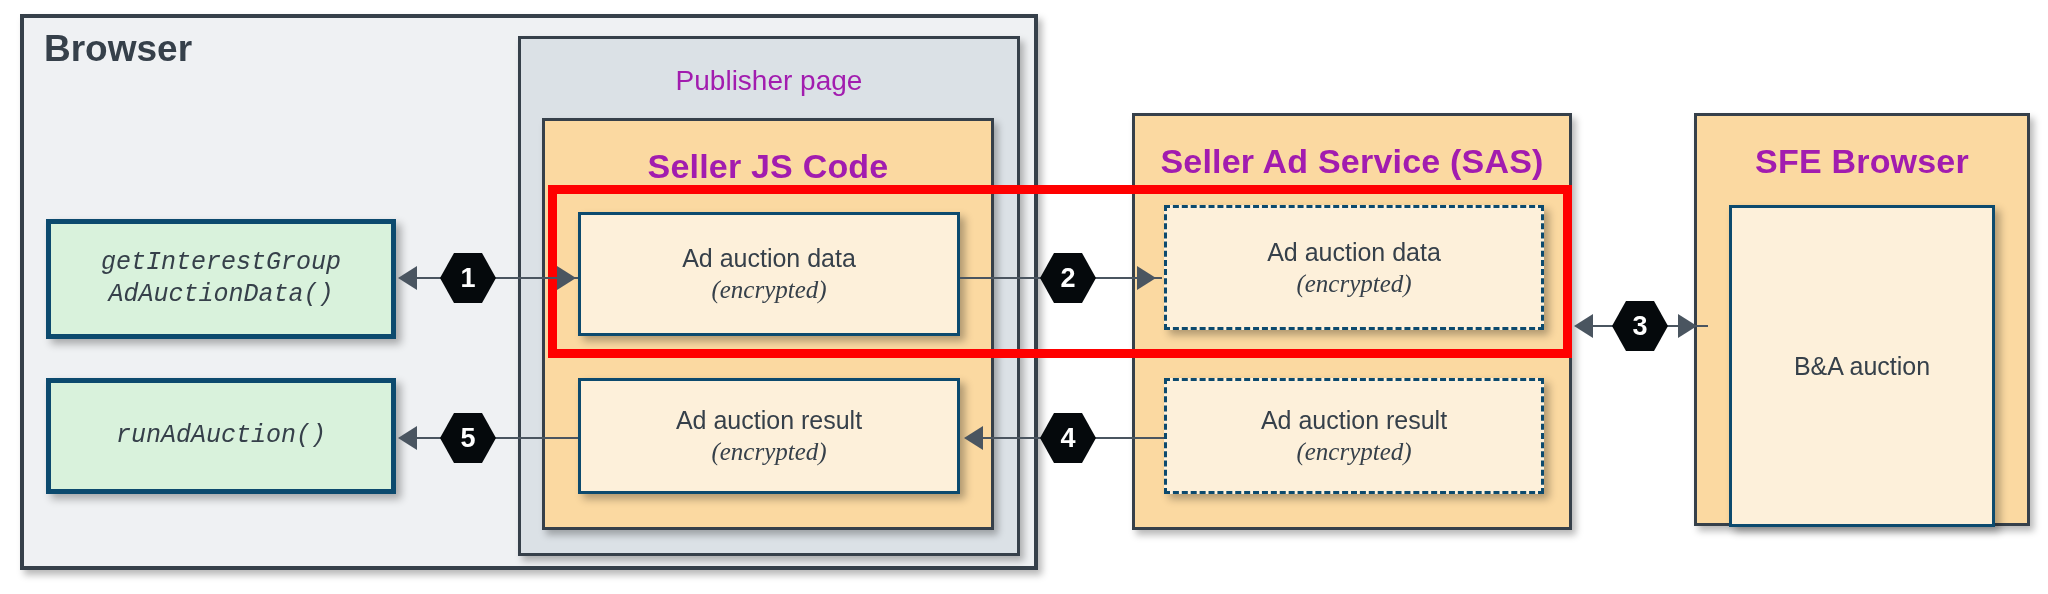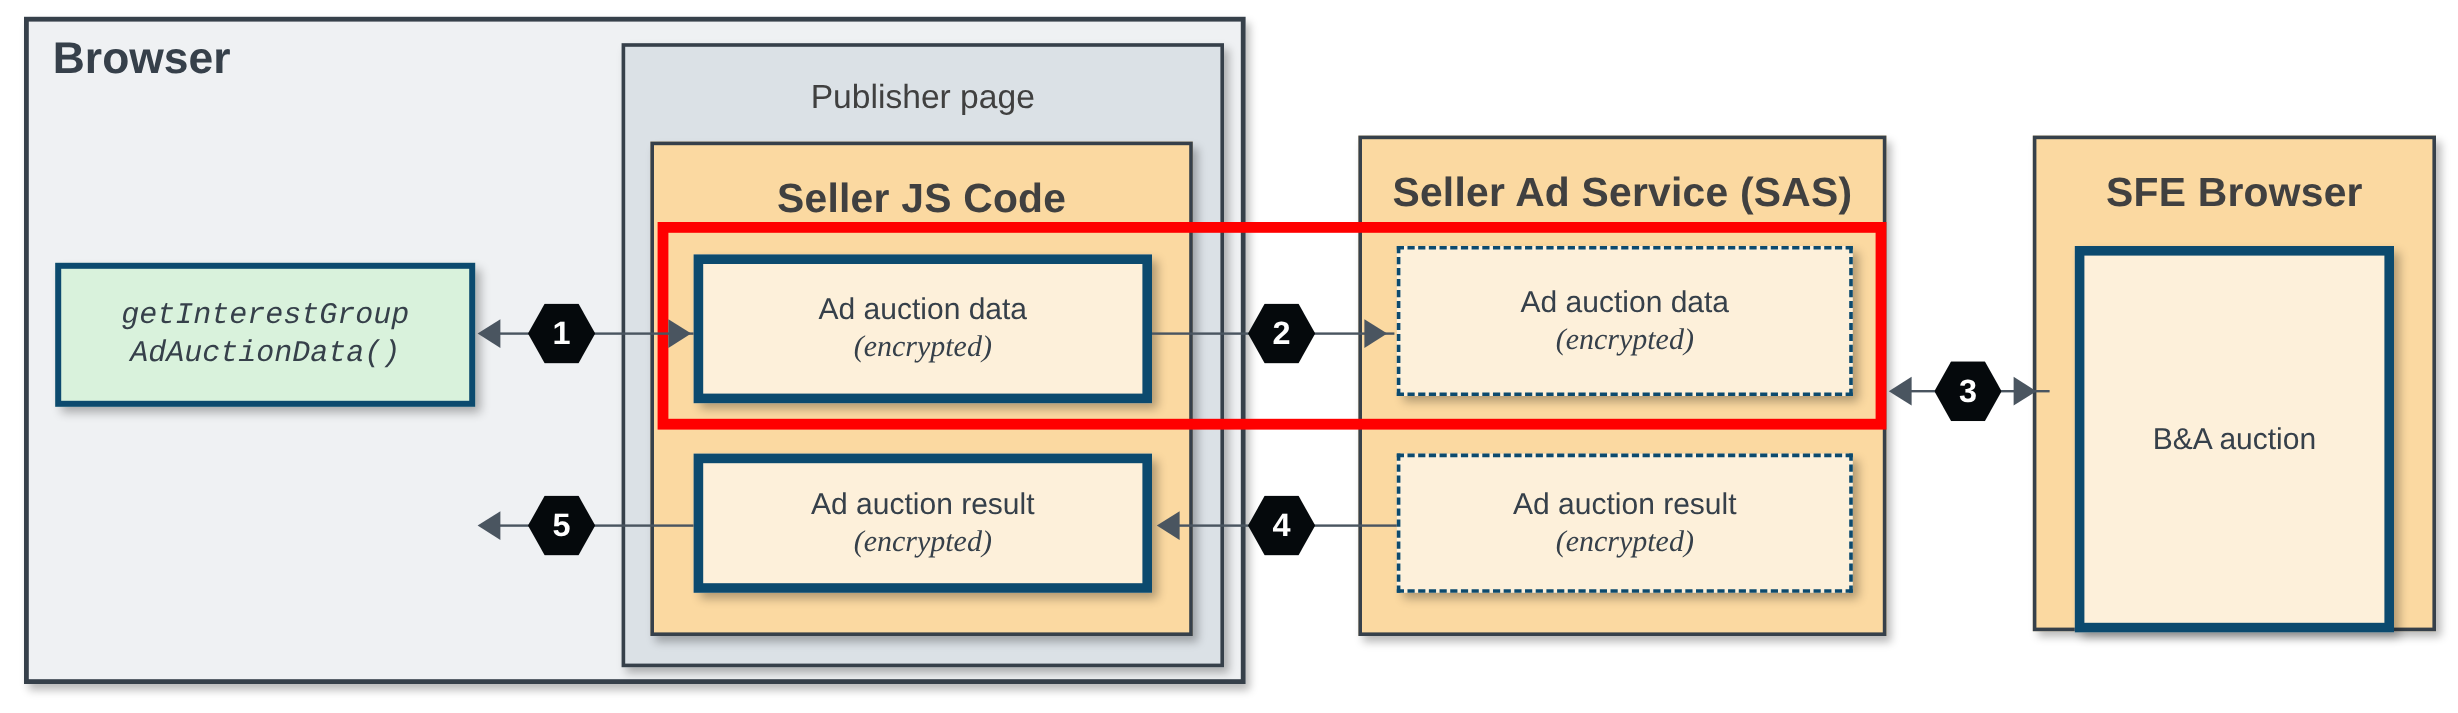--- a/index.html
+++ b/index.html
@@ -21,21 +21,21 @@
     position: absolute;
     box-sizing: border-box;
     border: 3px solid #36404a;
     box-shadow: 4px 5px 7px rgba(0,0,0,0.28);
   }
   .box-title {
     position: absolute;
     left: 0;
     right: 0;
     text-align: center;
-    color: #404040;
+    color: #a21caf;
     pointer-events: none;
   }
   
   #browser-box {
     left: 20px;
     top: 14px;
     width: 1018px;
     height: 556px;
     background: #eff1f3;
     border-width: 4px;
@@ -87,21 +87,21 @@
     left: 1694px;
     top: 113px;
     width: 336px;
     height: 413px;
   }
   
   .data-box {
     position: absolute;
     box-sizing: border-box;
     background: #fdf0da;
-    border: 8px solid #0c4a6e;
+    border: 3px solid #0c4a6e;
     box-shadow: 5px 5px 8px rgba(0,0,0,0.30);
     display: flex;
     flex-direction: column;
     align-items: center;
     justify-content: center;
     color: #36404a;
     font-size: 25px;
     line-height: 1.28;
     text-align: center;
   }
@@ -209,20 +209,23 @@
   </div>
 
   <div class="box panel" id="sfe-box">
     <div class="box-title panel-title">SFE Browser</div>
   </div>
 
   <div class="api-box" id="api-get-box">
     <div>getInterestGroup</div>
     <div>AdAuctionData()</div>
   </div>
+  <div class="api-box" id="api-run-box">
+    <div>runAdAuction()</div>
+  </div>
 
   <div class="data-box" id="js-data-box">
     <div>Ad auction data</div>
     <div class="sub">(encrypted)</div>
   </div>
   <div class="data-box" id="js-result-box">
     <div>Ad auction result</div>
     <div class="sub">(encrypted)</div>
   </div>
 

